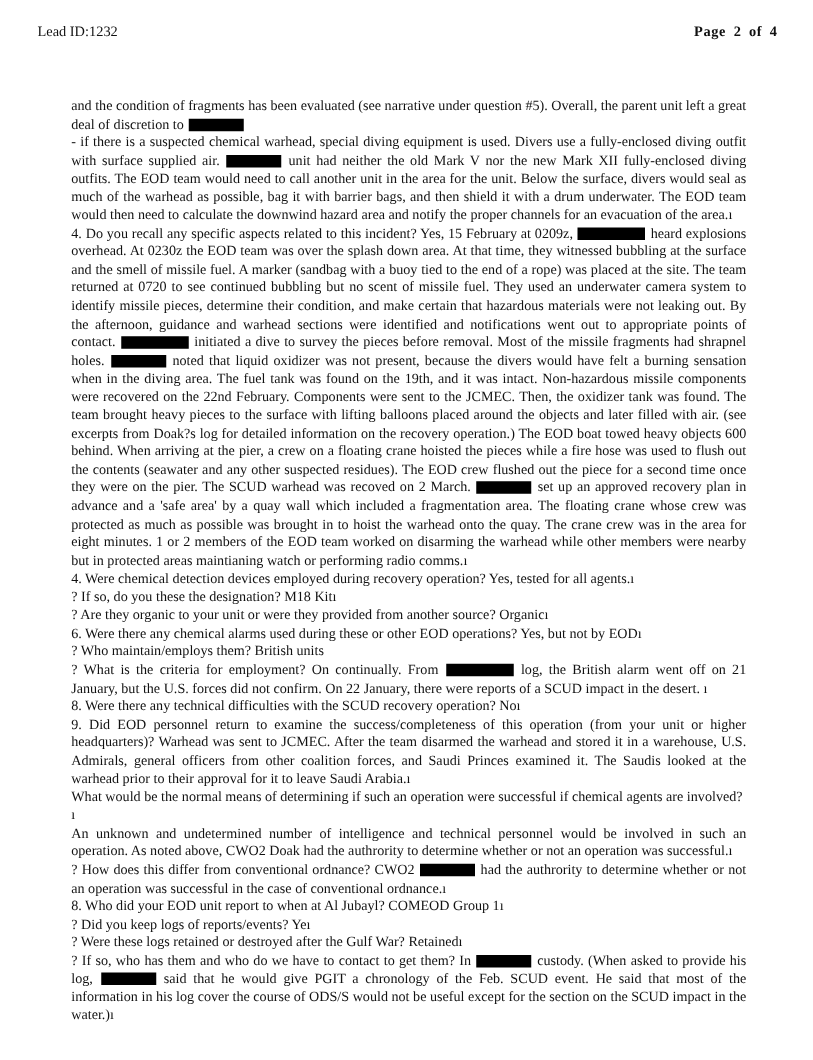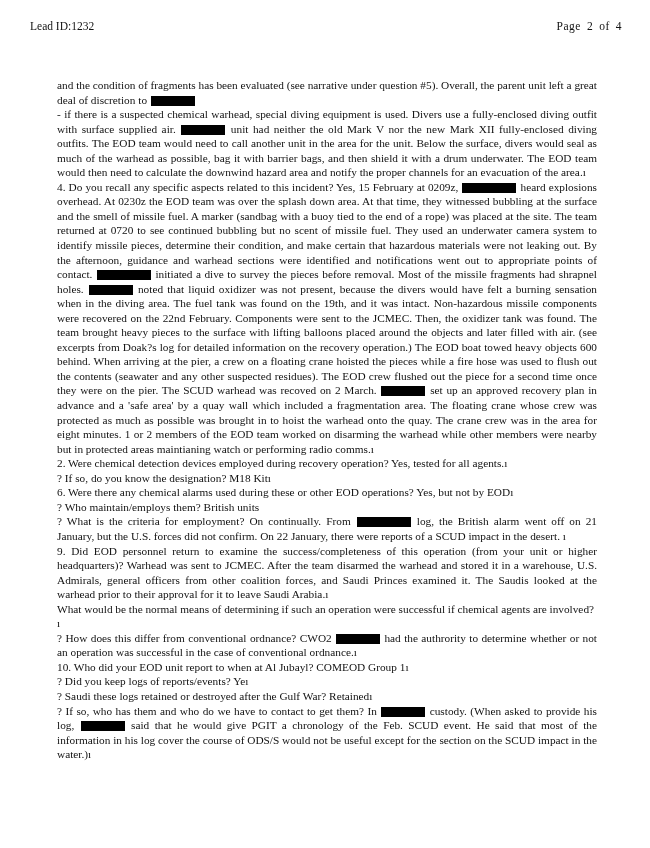--- a/index.html
+++ b/index.html
@@ -34,20 +34,21 @@
     left: 30px;
     top: 0;
     white-space: nowrap;
   }
   .page-num {
     position: absolute;
     right: 28px;
     top: 0;
     white-space: nowrap;
     letter-spacing: 0.5px;
+    font-weight: bold;
   }
   .page-num span { margin-left: 6px; }
 
   .body-text {
     position: absolute;
     top: 78px;
     left: 57px;
     width: 540px;
     font-size: 11.3px;
     line-height: 14.55px;
@@ -92,42 +93,45 @@
   <div class="body-text">
 
     <p class="para justif">and the condition of fragments has been evaluated (see narrative under question #5).  Overall, the parent unit left a great deal of discretion to <span class="rd w3"></span></p>
 
 
 
     <p class="para justif">- if there is a suspected chemical warhead, special diving equipment is used.  Divers use a fully-enclosed diving outfit with surface supplied air.  <span class="rd w3"></span> unit had neither the old Mark V nor the new Mark XII fully-enclosed diving outfits.  The EOD team would need to call another unit in the area for the unit.  Below the surface, divers would seal as much of the warhead as possible, bag it with barrier bags, and then shield it with a drum underwater.  The EOD team would then need to calculate the downwind hazard area and notify the proper channels for an evacuation of the area.ı</p>
 
     <p class="para justif">4. Do you recall any specific aspects related to this incident?  Yes, 15 February at 0209z, <span class="rd w4"></span> heard explosions overhead.  At 0230z the EOD team was over the splash down area.  At that time, they witnessed bubbling at the surface and the smell of missile fuel.  A marker (sandbag with a buoy tied to the end of a rope) was placed at the site.  The team returned at 0720 to see continued bubbling but no scent of missile fuel.  They used an underwater camera system to identify missile pieces, determine their condition, and make certain that hazardous materials were not leaking out.  By the afternoon, guidance and warhead sections were identified and notifications went out to appropriate points of contact.  <span class="rd w4"></span> initiated a dive to survey the pieces before removal.  Most of the missile fragments had shrapnel holes.  <span class="rd w3"></span> noted that liquid oxidizer was not present, because the divers would have felt a burning sensation when in the diving area.  The fuel tank was found on the 19th, and it was intact.  Non-hazardous missile components were recovered on the 22nd February.  Components were sent to the JCMEC.  Then, the oxidizer tank was found.  The team brought heavy pieces to the surface with lifting balloons placed around the objects and later filled with air. (see excerpts from Doak?s log for detailed information on the recovery operation.)  The EOD boat towed heavy objects 600 behind.  When arriving at the pier, a crew on a floating crane hoisted the pieces while a fire hose was used to flush out the contents (seawater and any other suspected residues).  The EOD crew flushed out the piece for a second time once they were on the pier.  The SCUD warhead was recoved on 2 March.  <span class="rd w3"></span> set up an approved recovery plan in advance and a 'safe area' by a quay wall which included a fragmentation area.  The floating crane whose crew was protected as much as possible  was brought in to hoist the warhead onto the quay.  The crane crew was in the area for eight minutes.  1 or 2 members of the EOD team worked on disarming the warhead while other members were nearby but in protected areas maintianing watch or performing radio comms.ı</p>
 
-    <p class="para">2. Were chemical detection devices employed during recovery operation?  Yes, tested for all agents.ı</p>
+    <p class="para">4. Were chemical detection devices employed during recovery operation?  Yes, tested for all agents.ı</p>
 
-    <p class="para">? If so, do you know the designation? M18 Kitı</p>
+    <p class="para">? If so, do you these the designation? M18 Kitı</p>
 
+    <p class="para">? Are they organic to your unit or were they provided from another source? Organicı</p>
 
     <p class="para">6. Were there any chemical alarms used during these or other EOD operations? Yes, but not by EODı</p>
 
     <p class="para">? Who maintain/employs them? British units</p>
 
     <p class="para justif">? What is the criteria for employment? On continually.  From <span class="rd w4"></span> log, the British alarm went off on 21 January, but the U.S. forces did not confirm.  On 22 January, there were reports of a SCUD impact in the desert.  ı</p>
 
 
+    <p class="para">8. Were there any technical difficulties with the SCUD recovery operation? Noı</p>
 
     <p class="para justif">9. Did EOD personnel return to examine the success/completeness of this operation (from your unit or higher headquarters)?  Warhead was sent to JCMEC.  After the team disarmed the warhead and stored it in a warehouse, U.S. Admirals, general officers from other coalition forces, and Saudi Princes examined it.  The Saudis looked at the warhead prior to their approval for it to leave Saudi Arabia.ı</p>
 
     <p class="para"> What would be the normal means of determining if such an operation were successful if chemical agents are involved?ı</p>
 
+    <p class="para justif"> An unknown and undetermined number of intelligence and technical personnel would be involved in such an operation.  As noted above, CWO2 Doak had the authrority to determine whether or not an operation was successful.ı</p>
 
     <p class="para justif">? How does this differ from conventional ordnance? CWO2 <span class="rd w3"></span> had the authrority to determine whether or not an operation was successful in the case of conventional ordnance.ı</p>
 
-    <p class="para">10. Who did your EOD unit report to when at Al Jubayl? COMEOD Group 1ı</p>
+    <p class="para">8. Who did your EOD unit report to when at Al Jubayl? COMEOD Group 1ı</p>
 
     <p class="para">? Did you keep logs of reports/events? Yeı</p>
 
-    <p class="para">? Saudi these logs retained or destroyed after the Gulf War? Retainedı</p>
+    <p class="para">? Were these logs retained or destroyed after the Gulf War? Retainedı</p>
 
     <p class="para justif">? If so, who has them and who do we have to contact to get them?  In <span class="rd w3"></span> custody.  (When asked to provide his log, <span class="rd w3"></span> said that he would give PGIT a chronology of the Feb. SCUD event.  He said that  most of the information in his log cover the course of ODS/S would not be useful except for the section on the SCUD impact in the water.)ı</p>
 
   </div>
 </div>
 
 </body></html>

